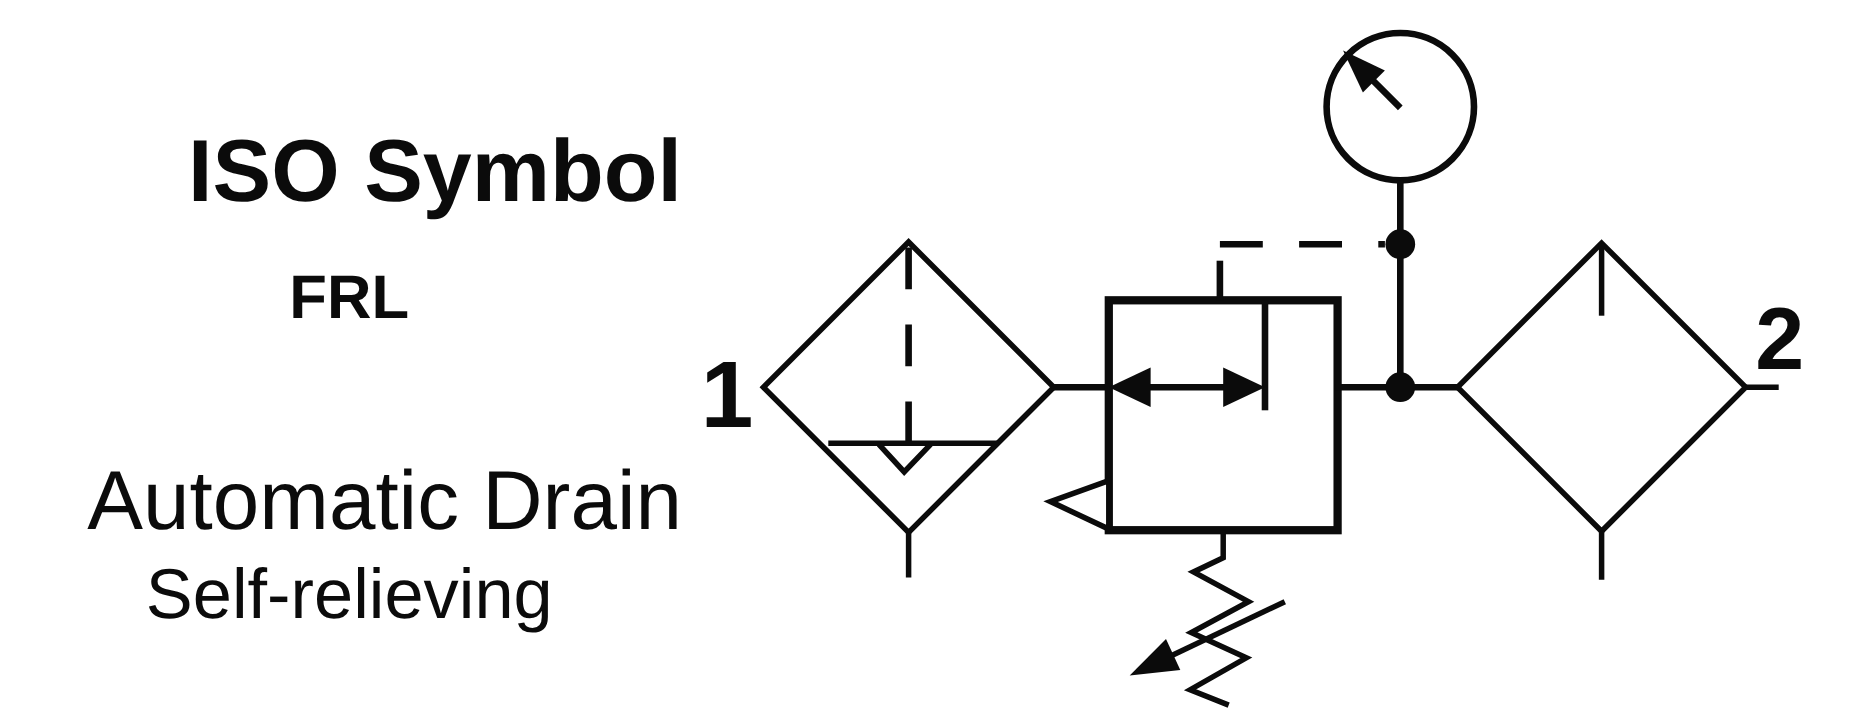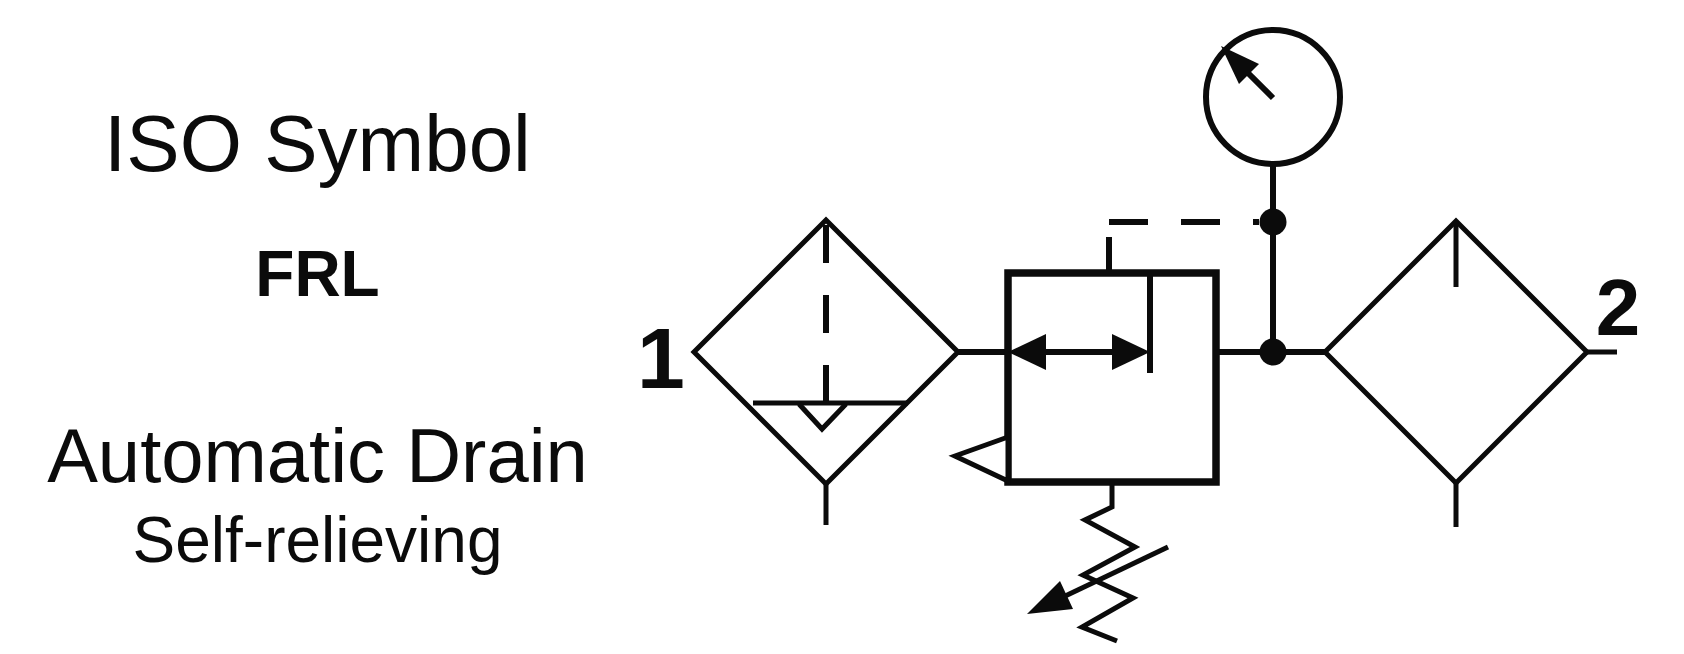--- a/index.html
+++ b/index.html
@@ -1,23 +1,23 @@
 <!DOCTYPE html>
 <html style="--ink: #0b0b0b; --paper: #ffffff;"><head>
 <meta charset="utf-8">
 <style>
   :root { --ink: #0b0b0b; --paper: #ffffff; }
   * { margin: 0; padding: 0; box-sizing: border-box; }
   html, body { width: 1684px; height: 654px; background: var(--paper); overflow: hidden; }
   body { position: relative; font-family: "Liberation Sans", sans-serif; color: var(--ink); }
 
   .text-col { position: absolute; left: 15px; top: 0; width: 605px; text-align: center; }
-  .title    { position: absolute; top: 104px; width: 100%; font-size: 80px; font-weight: normal; line-height: 1; white-space: nowrap; }
-  .subtitle { position: absolute; top: 242px; width: 100%; font-size: 64px; font-weight: bold; line-height: 1; white-space: nowrap; }
-  .cap1     { position: absolute; top: 418px; width: 100%; font-size: 76px; font-weight: normal; line-height: 1; white-space: nowrap; }
+  .title    { position: absolute; top: 116px; width: 100%; font-size: 80px; font-weight: bold; line-height: 1; white-space: nowrap; text-align: right; }
+  .subtitle { position: absolute; top: 242px; width: 100%; font-size: 56px; font-weight: bold; line-height: 1; white-space: nowrap; }
+  .cap1     { position: absolute; top: 418px; width: 100%; font-size: 76px; font-weight: normal; line-height: 1; white-space: nowrap; text-align: right; }
   .cap2     { position: absolute; top: 508px; width: 100%; font-size: 64px; font-weight: normal; line-height: 1; white-space: nowrap; }
 
   svg.diagram { position: absolute; left: 0; top: 0; }
   .ln       { fill: none; stroke: var(--ink); stroke-width: 6; }
   .ln-thin  { fill: none; stroke: var(--ink); stroke-width: 5; }
   .ln-box   { fill: none; stroke: var(--ink); stroke-width: 7.5; }
   .solid    { fill: var(--ink); stroke: none; }
   .open-tri { fill: var(--paper); stroke: var(--ink); stroke-width: 5; }
   text.port-1 { fill: var(--ink); font-family: "Liberation Sans", sans-serif; font-size: 86px; font-weight: bold; text-anchor: middle; }
   text.port-2 { fill: var(--ink); font-family: "Liberation Sans", sans-serif; font-size: 80px; font-weight: bold; text-anchor: middle; }

